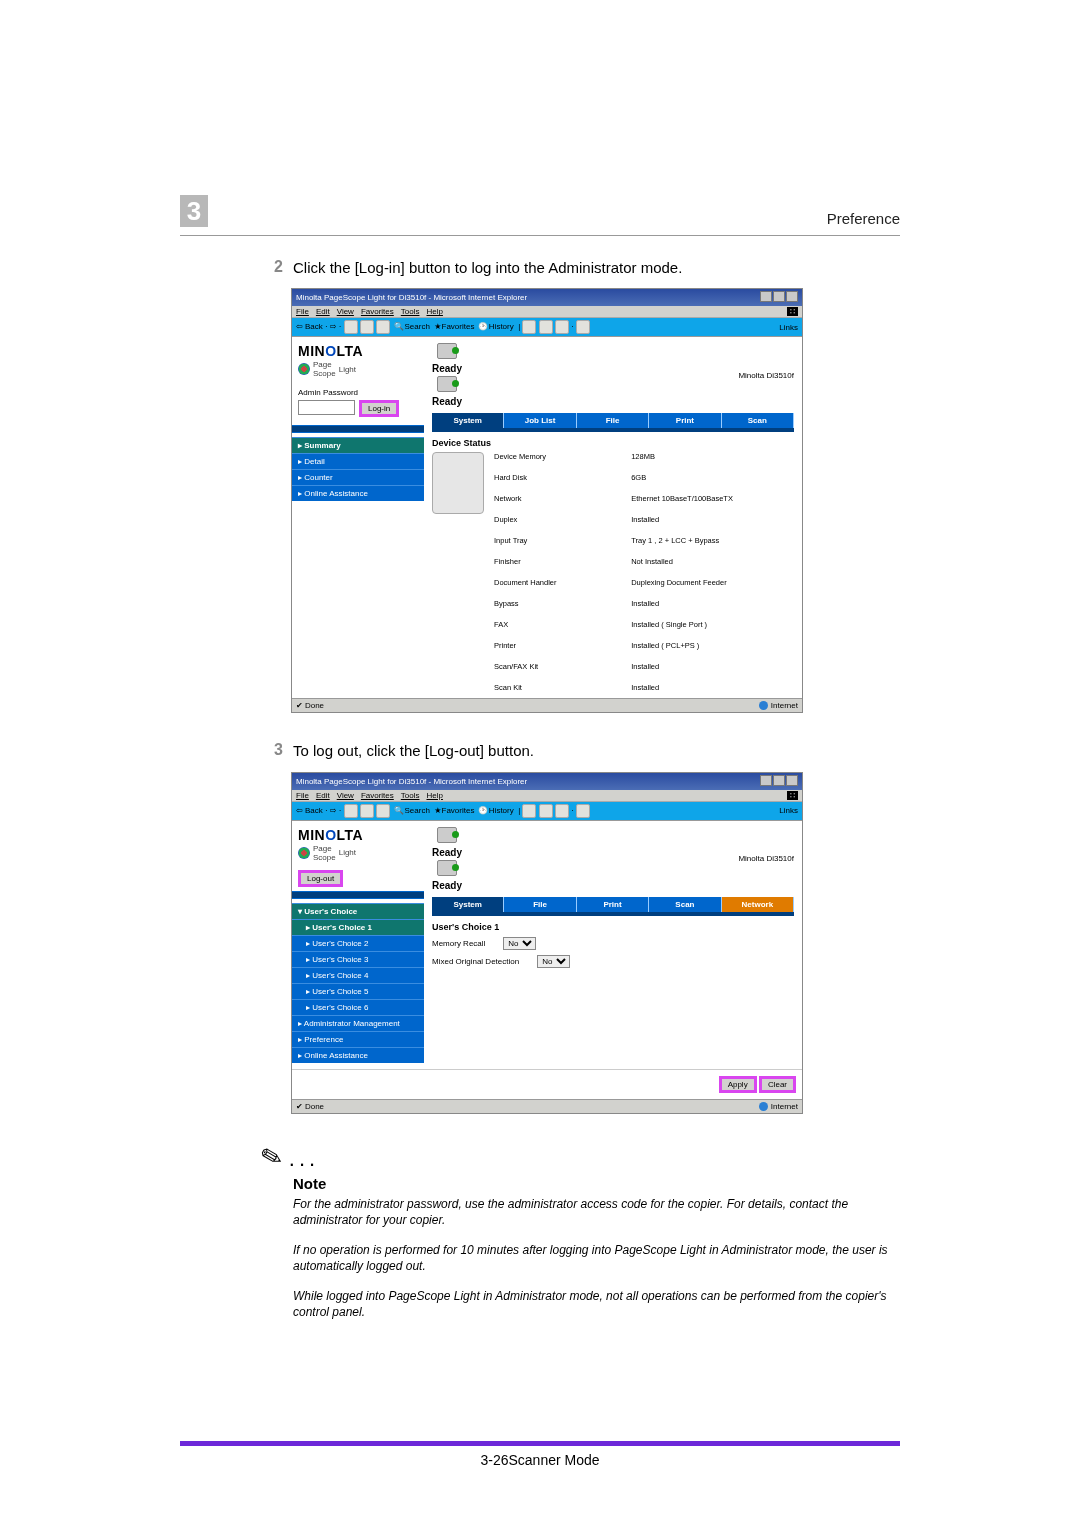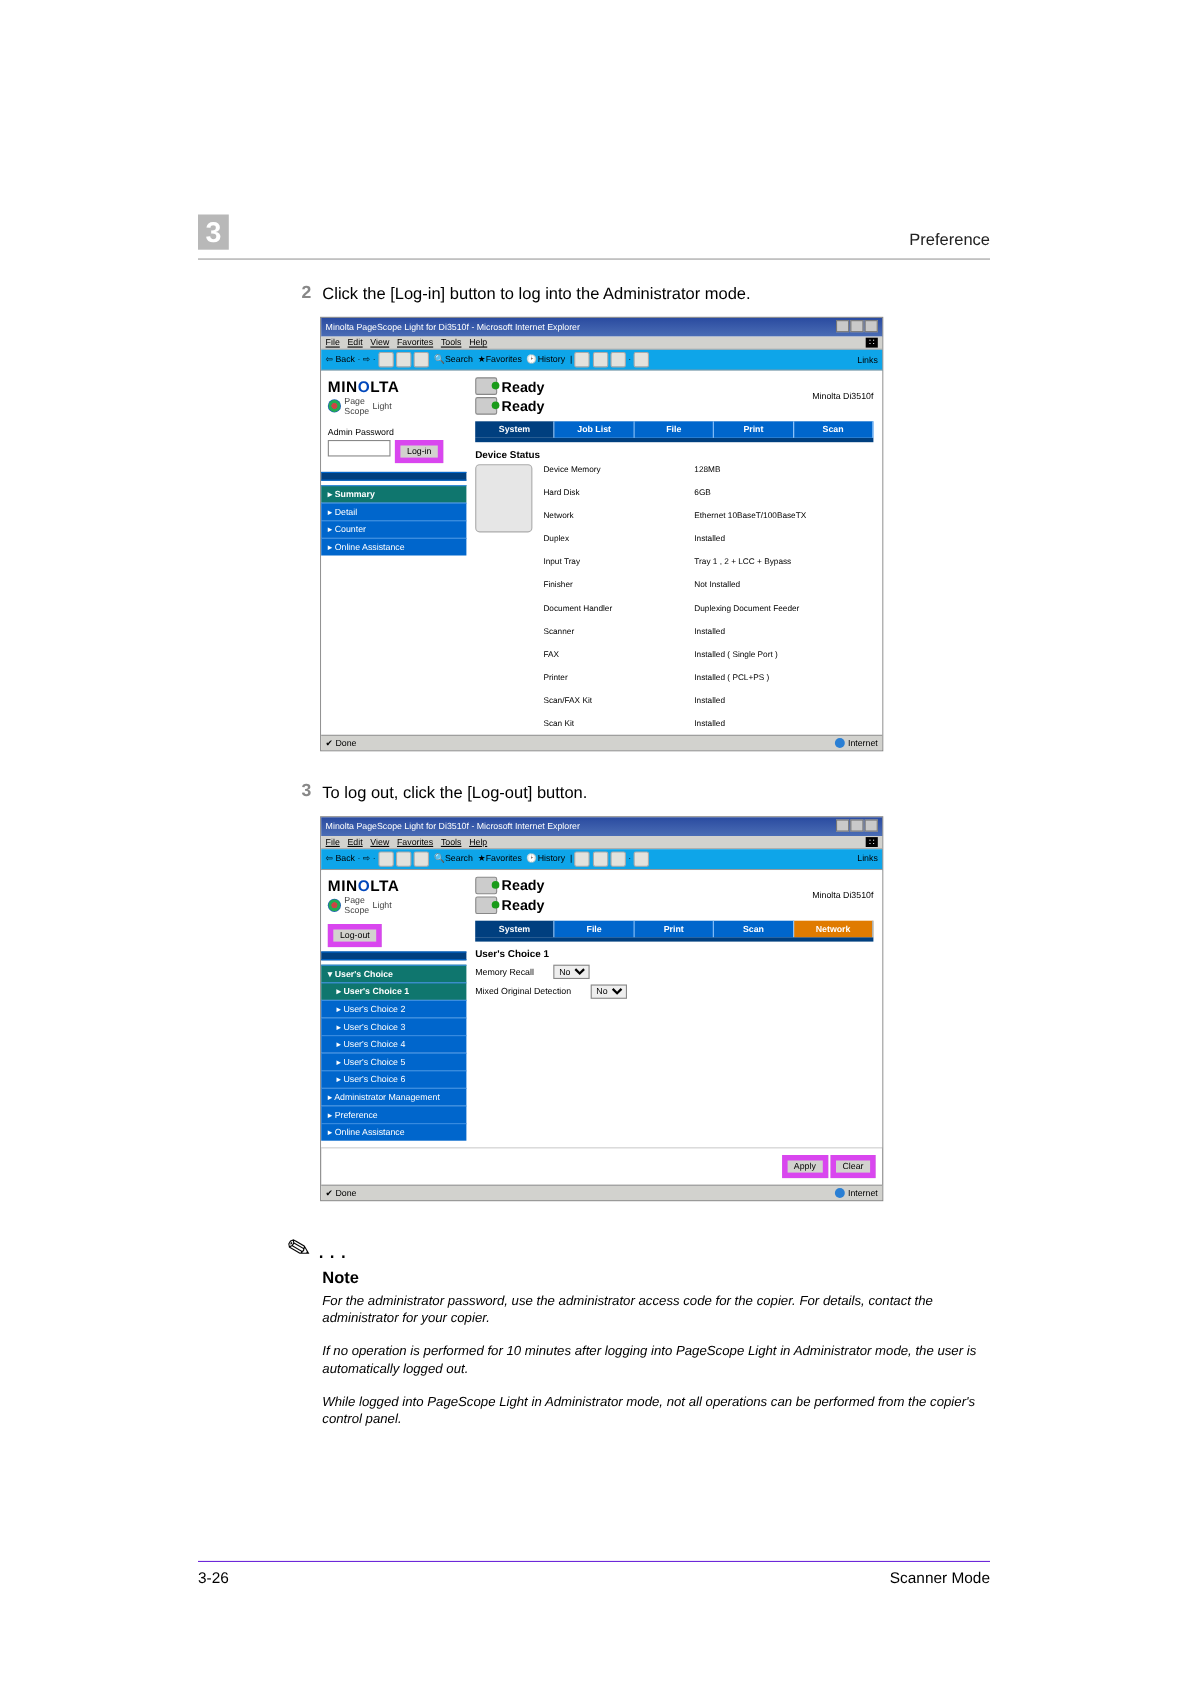--- a/index.html
+++ b/index.html
@@ -142,21 +142,21 @@
   .pwlabel { font-size: 8px; margin-top: 10px; }
   .pwrow { display: flex; gap: 4px; margin: 3px 0 8px; }
   .pwinput {
     border: 1px solid #888;
     width: 55px;
     height: 13px;
     background: #fff;
   }
   .ie-btn {
     background: #d2d2ce;
-    border: 5px solid #d946ef;
+    border: 3px solid #d946ef;
     font-size: 8px;
     padding: 1px 6px;
     cursor: pointer;
   }
   .nav-sep { height: 6px; background: #003f7f; margin: 4px -6px; border-top:1px solid #06c; border-bottom:1px solid #06c;}
   .navitem {
     background: #06c;
     color: #fff;
     font-size: 8px;
     padding: 3px 6px;
@@ -167,21 +167,21 @@
   .right-col {
     flex: 1;
     padding: 6px 8px;
   }
   .status-row {
     display: flex;
     align-items: center;
     justify-content: space-between;
     margin-bottom: 6px;
   }
-  .ready { display: flex; align-items: center; gap: 4px; font-size: 13px; font-weight: bold; }
+  .ready { display: flex; align-items: center; gap: 4px; font-size: 10px; font-weight: bold; flex-direction: column; }
   .printer-ico {
     width: 18px; height: 14px; background: #ccc; border: 1px solid #888;
     position: relative; border-radius: 2px;
   }
   .printer-ico::after {
     content: ""; position: absolute; right: -3px; top: 3px;
     width: 7px; height: 7px; border-radius: 50%; background: #1a9b1a;
   }
   .tabs { display: flex; margin: 4px 0 0; }
   .tab {
@@ -231,24 +231,24 @@
   .notehead { font-weight: bold; margin: 2px 0 4px 28px; font-size: 15px; }
   .notebody {
     font-style: italic;
     margin-left: 28px;
     font-size: 12px;
     line-height: 1.35;
     margin-bottom: 14px;
   }
   .footer {
     display: flex;
-    justify-content: space-between;
+    justify-content: center;
     font-size: 14px;
     margin-top: 120px;
-    border-top: 1px solid #6d28d9;
+    border-top: 5px solid #6d28d9;
     padding-top: 6px;
   }
 </style>
 </head>
 <body>
 
 <div class="page">
 
   <div class="header">
     <div class="chapnum">3</div>
@@ -335,21 +335,21 @@
               <span>Network</span>
                 <span>Ethernet 10BaseT/100BaseTX</span>
               <span>Duplex</span>
                 <span>Installed</span>
               <span>Input Tray</span>
                 <span>Tray 1 , 2 + LCC + Bypass</span>
               <span>Finisher</span>
                 <span>Not Installed</span>
               <span>Document Handler</span>
                 <span>Duplexing Document Feeder</span>
-              <span>Scanner</span>
+              <span>Bypass</span>
                 <span>Installed</span>
               <span>FAX</span>
                 <span>Installed ( Single Port )</span>
               <span>Printer</span>
                 <span>Installed ( PCL+PS )</span>
               <span>Scan/FAX Kit</span>
                 <span>Installed</span>
               <span>Scan Kit</span>
                 <span>Installed</span>
             </div>

